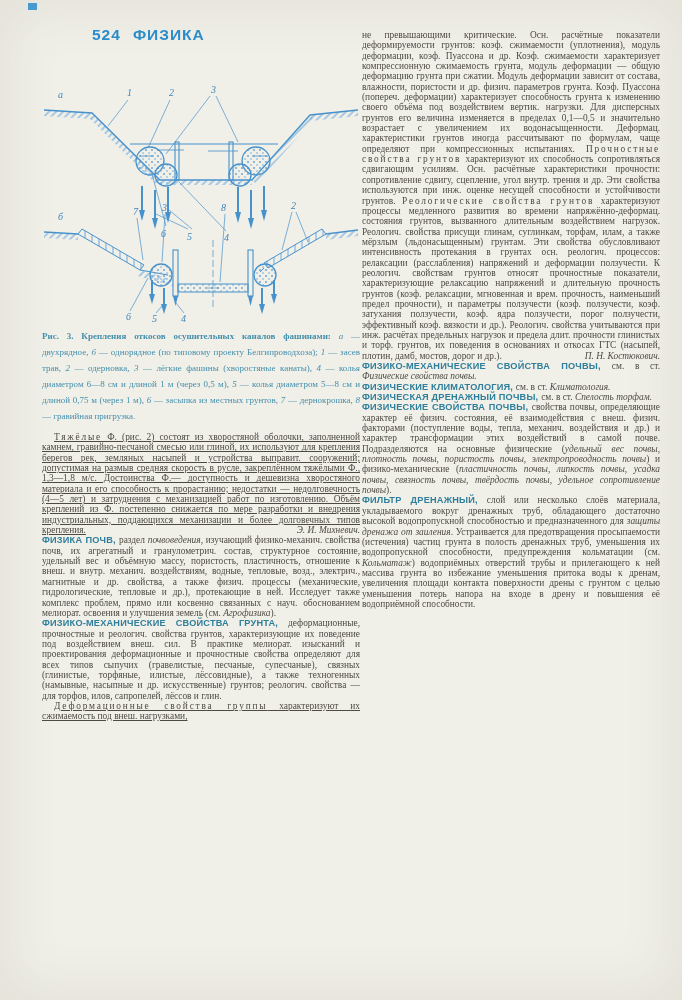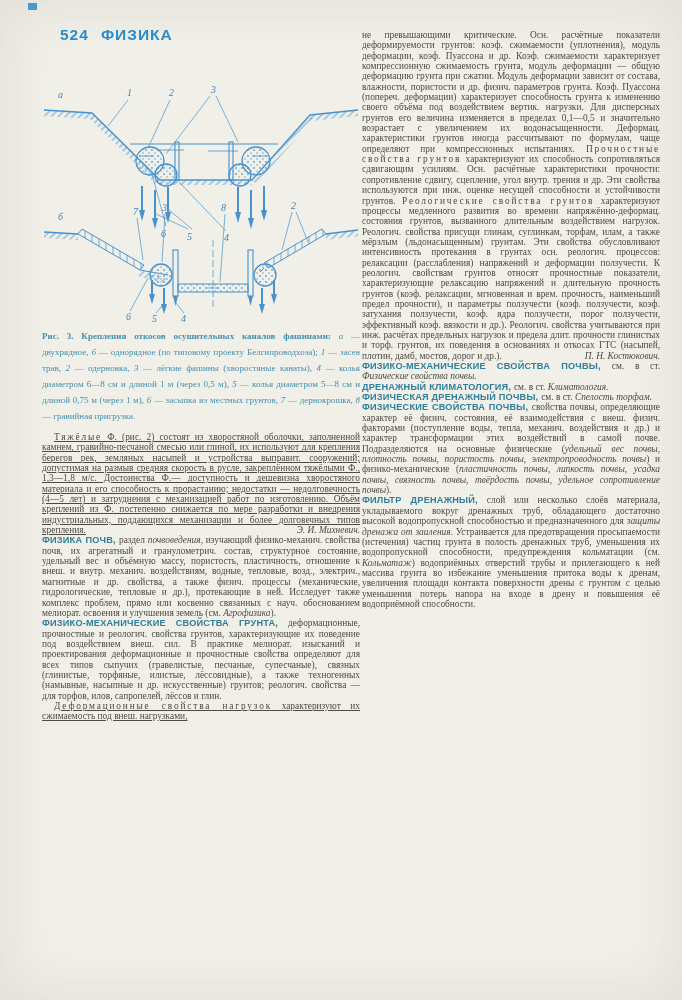--- a/index.html
+++ b/index.html
@@ -15,21 +15,21 @@
   .corner-mark{
     position:absolute;left:28px;top:3px;width:9px;height:7px;
     background:#2b8ccb;opacity:.85;
   }
   .page-header{
     position:absolute;left:60px;top:26px;
     font-family:"Liberation Sans", sans-serif;
     font-weight:bold;font-size:15.5px;letter-spacing:1px;
     color:#2b8ccb;white-space:nowrap;
   }
-  .page-header .num{margin-right:12px;}
+  .page-header .num{margin-right:12px;margin-left:32px;}
   .col{position:absolute;text-align:justify;font-size:9.4px;line-height:10.35px;}
   .col-left{left:42px;top:58px;width:318px;}
   .col-right{left:362px;top:30px;width:298px;}
   .figure svg{display:block;margin:24px 0 6px 0;}
   .caption{
     font-size:9px;line-height:16px;color:#4590ad;
     text-align:justify;margin-bottom:8px;
   }
   .caption .rcb{font-weight:bold;}
   .caption .ri{font-style:italic;}
@@ -190,26 +190,26 @@
         </g>
       </svg>
 
       <div class="caption"><span class="rcb">Рис. 3. Крепления откосов осушительных каналов фашинами: </span><span class="ri">а</span><span> — двухрядное, </span><span class="ri">б</span><span> — однорядное (по типовому проекту Белгипроводхоза); </span><span class="ri">1</span><span> — засев трав, </span><span class="ri">2</span><span> — одерновка, </span><span class="ri">3</span><span> — лёгкие фашины (хворостяные канаты), </span><span class="ri">4</span><span> — колья диаметром 6—8 см и длиной 1 м (через 0,5 м), </span><span class="ri">5</span><span> — колья диаметром 5—8 см и длиной 0,75 м (через 1 м), </span><span class="ri">6</span><span> — засыпка из местных грунтов, </span><span class="ri">7</span><span> — дернокрошка, </span><span class="ri">8</span><span> — гравийная пригрузка.</span></div>
     </div>
 
     <div>
         <p class="para ind"><span class="rs">Тяжёлые</span><span> Ф. (рис. 2) состоят из хворостяной оболочки, заполненной камнем, гравийно-песчаной смесью или глиной, их используют для крепления берегов рек, земляных насыпей и устройства выправит. сооружений; допустимая на размыв средняя скорость в русле, закреплённом тяжёлыми Ф., 1,3—1,8 м/с. Достоинства Ф.— доступность и дешевизна хворостяного материала и его способность к прорастанию; недостатки — недолговечность (4—5 лет) и затруднения с механизацией работ по изготовлению. Объём креплений из Ф. постепенно снижается по мере разработки и внедрения индустриальных, поддающихся механизации и более долговечных типов крепления.</span><span class="sig">Э. И. Михневич.</span></p>
         <p class="para"><span class="rb">ФИЗИКА ПОЧВ, </span><span>раздел </span><span class="ri">почвоведения</span><span>, изучающий физико-механич. свойства почв, их агрегатный и гранулометрич. состав, структурное состояние, удельный вес и объёмную массу, пористость, пластичность, отношение к внеш. и внутр. механич. воздействиям, водные, тепловые, возд., электрич., магнитные и др. свойства, а также физич. процессы (механические, гидрологические, тепловые и др.), протекающие в ней. Исследует также комплекс проблем, прямо или косвенно связанных с науч. обоснованием мелиорат. освоения и улучшения земель (см. </span><span class="ri">Агрофизика</span><span>).</span></p>
         <p class="para"><span class="rb">ФИЗИКО-МЕХАНИЧЕСКИЕ СВОЙСТВА ГРУНТА, </span><span>деформационные, прочностные и реологич. свойства грунтов, характеризующие их поведение под воздействием внеш. сил. В практике мелиорат. изысканий и проектирования деформационные и прочностные свойства определяют для всех типов сыпучих (гравелистые, песчаные, супесчаные), связных (глинистые, торфяные, илистые, лёссовидные), а также техногенных (намывные, насыпные и др. искусственные) грунтов; реологич. свойства — для торфов, илов, сапропелей, лёссов и глин.</span></p>
-        <p class="para ind"><span class="rs">Деформационные свойства нагрузок</span><span> характеризуют их сжимаемость под внеш. нагрузками,</span></p>
+        <p class="para ind"><span class="rs">Деформационные свойства группы</span><span> характеризуют их сжимаемость под внеш. нагрузками,</span></p>
       </div>
   </div>
 
   <div class="col col-right">
       <p class="para"><span>не превышающими критические. Осн. расчётные показатели деформируемости грунтов: коэф. сжимаемости (уплотнения), модуль деформации, коэф. Пуассона и др. Коэф. сжимаемости характеризует компрессионную сжимаемость грунта, модуль деформации — общую деформацию грунта при сжатии. Модуль деформации зависит от состава, влажности, пористости и др. физич. параметров грунта. Коэф. Пуассона (попереч. деформации) характеризует способность грунта к изменению своего объёма под воздействием вертик. нагрузки. Для дисперсных грунтов его величина изменяется в пределах 0,1—0,5 и значительно возрастает с увеличением их водонасыщенности. Деформац. характеристики грунтов иногда рассчитывают по формулам, чаще определяют при компрессионных испытаниях. </span><span class="rs">Прочностные свойства грунтов</span><span> характеризуют их способность сопротивляться сдвигающим усилиям. Осн. расчётные характеристики прочности: сопротивление сдвигу, сцепление, угол внутр. трения и др. Эти свойства используются при инж. оценке несущей способности и устойчивости грунтов. </span><span class="rs">Реологические свойства грунтов</span><span> характеризуют процессы медленного развития во времени напряжённо-деформац. состояния грунтов, вызванного длительным воздействием нагрузок. Реологич. свойства присущи глинам, суглинкам, торфам, илам, а также мёрзлым (льдонасыщенным) грунтам. Эти свойства обусловливают интенсивность протекания в грунтах осн. реологич. процессов: релаксации (расслабления) напряжений и деформации ползучести. К реологич. свойствам грунтов относят прочностные показатели, характеризующие релаксацию напряжений и длительную прочность грунтов (коэф. релаксации, мгновенная и врем. прочность, наименьший предел прочности), и параметры ползучести (коэф. ползучести, коэф. затухания ползучести, коэф. ядра ползучести, порог ползучести, эффективный коэф. вязкости и др.). Реологич. свойства учитываются при инж. расчётах предельных нагрузок и предела длит. прочности глинистых и торф. грунтов, их поведения в основаниях и откосах ГТС (насыпей, плотин, дамб, мостов, дорог и др.).</span><span class="sig">П. Н. Костюкович.</span></p>
       <p class="para"><span class="rb">ФИЗИКО-МЕХАНИЧЕСКИЕ СВОЙСТВА ПОЧВЫ, </span><span>см. в ст. </span><span class="ri">Физические свойства почвы.</span></p>
-      <p class="para"><span class="rb">ДРЕНАЖНЫЙ КЛИМАТОЛОГИЯ, </span><span>см. в ст. </span><span class="ri">Климатология.</span></p>
+      <p class="para"><span class="rb">ФИЗИЧЕСКИЕ КЛИМАТОЛОГИЯ, </span><span>см. в ст. </span><span class="ri">Климатология.</span></p>
       <p class="para"><span class="rb">ФИЗИЧЕСКАЯ ДРЕНАЖНЫЙ ПОЧВЫ, </span><span>см. в ст. </span><span class="ri">Спелость торфам.</span></p>
       <p class="para"><span class="rb">ФИЗИЧЕСКИЕ СВОЙСТВА ПОЧВЫ, </span><span>свойства почвы, определяющие характер её физич. состояния, её взаимодействия с внеш. физич. факторами (поступление воды, тепла, механич. воздействия и др.) и характер трансформации этих воздействий в самой почве. Подразделяются на основные физические (</span><span class="ri">удельный вес почвы, плотность почвы, пористость почвы, электропроводность почвы</span><span>) и физико-механические (</span><span class="ri">пластичность почвы, липкость почвы, усадка почвы, связность почвы, твёрдость почвы, удельное сопротивление почвы</span><span>).</span></p>
       <p class="para"><span class="rb">ФИЛЬТР ДРЕНАЖНЫЙ, </span><span>слой или несколько слоёв материала, укладываемого вокруг дренажных труб, обладающего достаточно высокой водопропускной способностью и предназначенного для </span><span class="ri">защиты дренажа от заиления</span><span>. Устраивается для предотвращения просыпаемости (истечения) частиц грунта в полость дренажных труб, уменьшения их водопропускной способности, предупреждения кольматации (см. </span><span class="ri">Кольматаж</span><span>) водоприёмных отверстий трубы и прилегающего к ней массива грунта во избежание уменьшения притока воды к дренам, увеличения площади контакта поверхности дрены с грунтом с целью уменьшения потерь напора на входе в дрену и повышения её водоприёмной способности.</span></p>
     </div>
 
 </div>
 
 </body></html>

